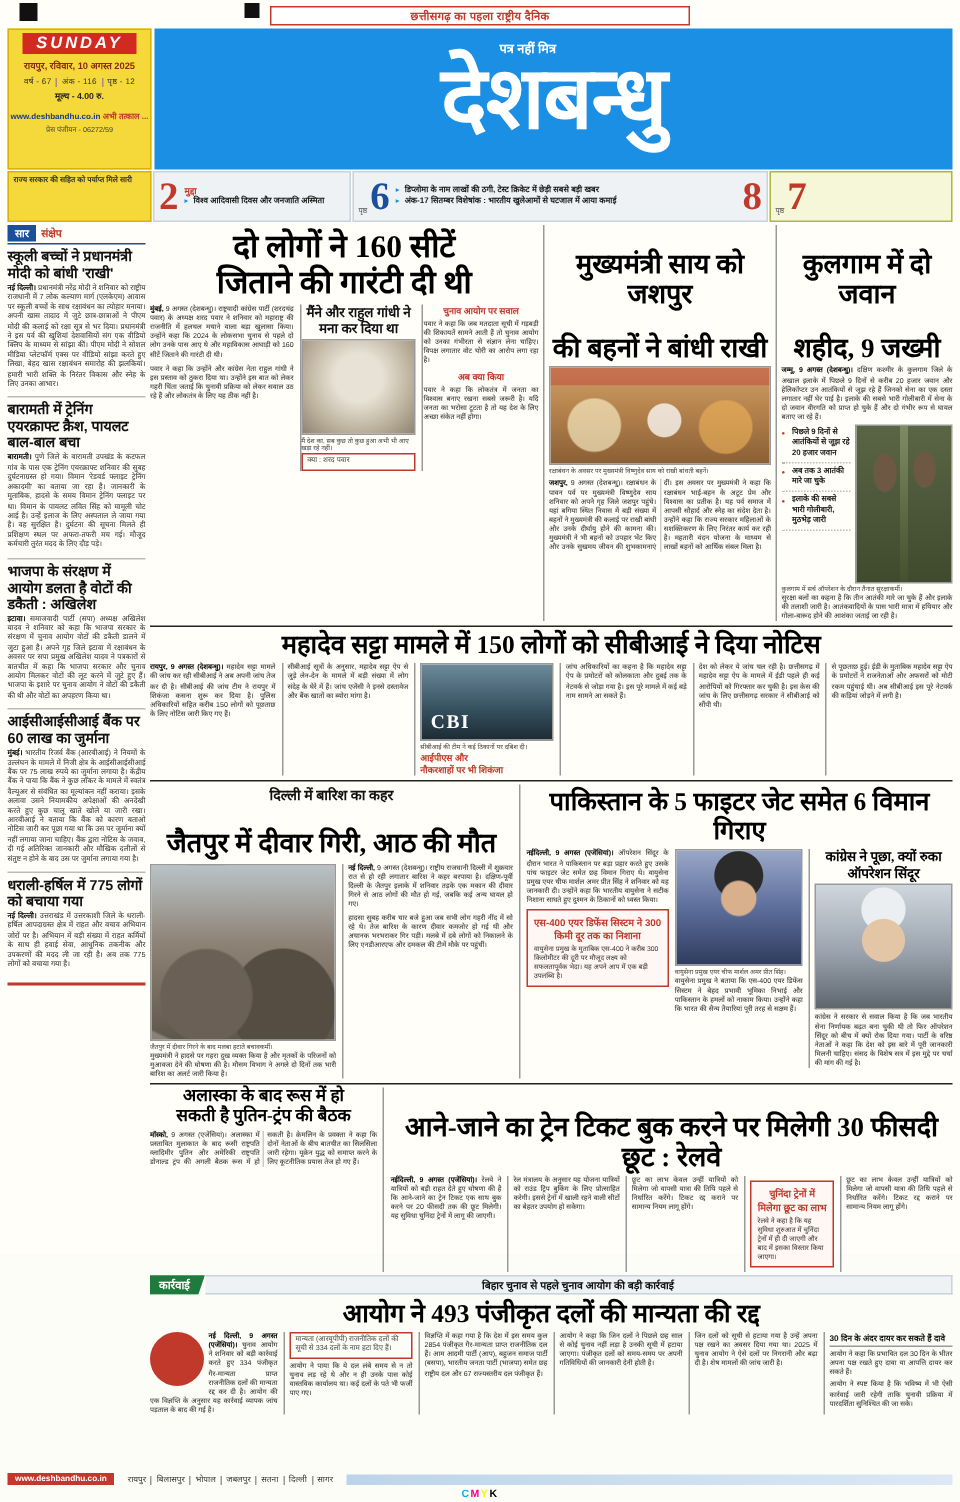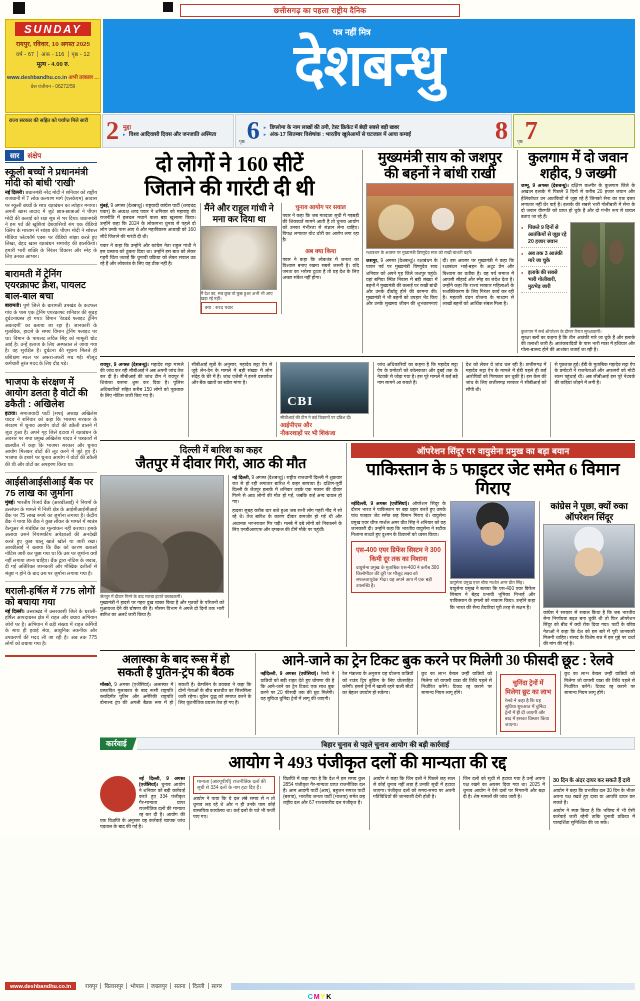--- a/index.html
+++ b/index.html
@@ -108,21 +108,21 @@
     font-weight:bold; padding:2px 0; letter-spacing:.2px;
   }
   .kicker.red { background:#c0392b; }
   .headline {
     text-align:center; font-weight:bold; color:#000;
     font-family:"Liberation Serif","DejaVu Serif",serif;
     line-height:1.12;
   }
   .h-xl { font-size:21px; }
   .h-lg { font-size:17px; }
-  .h-md { font-size:14px; }
+  .h-md { font-size:18px;margin-top:16px; }
   .h-sm { font-size:11.5px; }
 
   .lead-row { display:flex; gap:3px; }
   .lead-left { flex:1; }
   .lead-right { width:152px; }
   .sep-v { border-left:1px solid #999; }
 
   .body-cols-2 { column-count:2; column-gap:5px; column-rule:1px solid #ccc; }
   .bt { font-size:4.7px; line-height:6.1px; text-align:justify; color:#262626; margin:0; }
   .bt .dl { font-weight:bold; color:#000; }
@@ -286,21 +286,21 @@
         <h4>बारामती में ट्रेनिंग एयरक्राफ्ट क्रैश, पायलट बाल-बाल बचा</h4>
         <p><b>बारामती।</b> <span>पुणे जिले के बारामती उपखंड के कटफल गांव के पास एक ट्रेनिंग एयरक्राफ्ट शनिवार की सुबह दुर्घटनाग्रस्त हो गया। विमान 'रेडबर्ड फ्लाइट ट्रेनिंग अकादमी' का बताया जा रहा है। जानकारी के मुताबिक, हादसे के समय विमान ट्रेनिंग फ्लाइट पर था। विमान के पायलट लवित सिंह को मामूली चोट आई है। उन्हें इलाज के लिए अस्पताल ले जाया गया है। वह सुरक्षित है। दुर्घटना की सूचना मिलते ही प्रशिक्षण स्थल पर अफरा-तफरी मच गई। मौजूद कर्मचारी तुरंत मदद के लिए दौड़ पड़े।</span></p>
       </div>
 
       <div class="sb-item">
         <h4>भाजपा के संरक्षण में आयोग डलता है वोटों की डकैती : अखिलेश</h4>
         <p><b>इटावा।</b> <span>समाजवादी पार्टी (सपा) अध्यक्ष अखिलेश यादव ने शनिवार को कहा कि भाजपा सरकार के संरक्षण में चुनाव आयोग वोटों की डकैती डालने में जुटा हुआ है। अपने गृह जिले इटावा में रक्षाबंधन के अवसर पर सपा प्रमुख अखिलेश यादव ने पत्रकारों से बातचीत में कहा कि भाजपा सरकार और चुनाव आयोग मिलकर वोटों की लूट करने में जुटे हुए हैं। भाजपा के इशारे पर चुनाव आयोग ने वोटों की डकैती की थी और वोटों का अपहरण किया था।</span></p>
       </div>
 
       <div class="sb-item">
-        <h4>आईसीआईसीआई बैंक पर 75 लाख का जुर्माना</h4>
+        <h4>आईसीआईसीआई बैंक पर 60 लाख का जुर्माना</h4>
         <p><b>मुंबई।</b> <span>भारतीय रिजर्व बैंक (आरबीआई) ने नियमों के उल्लंघन के मामले में निजी क्षेत्र के आईसीआईसीआई बैंक पर 75 लाख रुपये का जुर्माना लगाया है। केंद्रीय बैंक ने पाया कि बैंक ने कुछ लॉकर के मामले में स्वतंत्र वैल्यूअर से संबंधित का मूल्यांकन नहीं कराया। इसके अलावा उसने नियामकीय अपेक्षाओं की अनदेखी करते हुए कुछ चालू खाते खोले या जारी रखा। आरबीआई ने बताया कि बैंक को कारण बताओ नोटिस जारी कर पूछा गया था कि उस पर जुर्माना क्यों नहीं लगाया जाना चाहिए। बैंक द्वारा नोटिस के जवाब, दी गई अतिरिक्त जानकारी और मौखिक दलीलों से संतुष्ट न होने के बाद उस पर जुर्माना लगाया गया है।</span></p>
       </div>
 
       <div class="sb-item" style="border-bottom:none">
         <h4>धराली-हर्षिल में 775 लोगों को बचाया गया</h4>
         <p><b>नई दिल्ली।</b> <span>उत्तराखंड में उत्तरकाशी जिले के धराली-हर्षिल आपदाग्रस्त क्षेत्र में राहत और बचाव अभियान जोरों पर है। अभियान में बड़ी संख्या में राहत कर्मियों के साथ ही हवाई सेवा, आधुनिक तकनीक और उपकरणों की मदद ली जा रही है। अब तक 775 लोगों को बचाया गया है।</span></p>
       </div>
       <div class="sb-redline"></div>
     </div>
 
@@ -360,20 +360,21 @@
                 <div class="photo ph-soldier"></div>
               </div>
             </div>
             <div class="cap">कुलगाम में सर्च ऑपरेशन के दौरान तैनात सुरक्षाकर्मी।</div>
             <p class="bt">सुरक्षा बलों का कहना है कि तीन आतंकी मारे जा चुके हैं और इलाके की तलाशी जारी है। आतंकवादियों के पास भारी मात्रा में हथियार और गोला-बारूद होने की आशंका जताई जा रही है।</p>
           </div>
         </div>
       </div>
 
       <div class="sect">
+        <div class="headline h-lg">महादेव सट्टा मामले में 150 लोगों को सीबीआई ने दिया नोटिस</div>
         <div style="display:flex;gap:4px;margin-top:3px">
           <div style="flex:1">
               <p class="bt"><span class="dl">रायपुर, 9 अगस्त (देशबन्धु)।</span> <span>महादेव सट्टा मामले की जांच कर रही सीबीआई ने अब अपनी जांच तेज कर दी है। सीबीआई की जांच टीम ने रायपुर में शिकंजा कसना शुरू कर दिया है। पुलिस अधिकारियों सहित करीब 150 लोगों को पूछताछ के लिए नोटिस जारी किए गए हैं।</span></p>
             </div>
           <div style="flex:1" class="sep-v">
               <p class="bt" style="padding-left:3px">सीबीआई सूत्रों के अनुसार, महादेव सट्टा ऐप से जुड़े लेन-देन के मामले में बड़ी संख्या में लोग संदेह के घेरे में हैं। जांच एजेंसी ने इनसे दस्तावेज और बैंक खातों का ब्योरा मांगा है।</p>
             </div>
           <div style="flex:1.1" class="sep-v">
             <div style="padding-left:3px">
               <div class="photo ph-cbi"></div>
@@ -409,21 +410,20 @@
               <div style="padding-left:3px">
                 <p class="bt"><span class="dl">नई दिल्ली,</span> <span>9 अगस्त (देशबन्धु)। राष्ट्रीय राजधानी दिल्ली में शुक्रवार रात से हो रही लगातार बारिश ने कहर बरपाया है। दक्षिण-पूर्वी दिल्ली के जैतपुर इलाके में शनिवार तड़के एक मकान की दीवार गिरने से आठ लोगों की मौत हो गई, जबकि कई अन्य घायल हो गए।</span></p>
                 <p class="bt" style="margin-top:3px">हादसा सुबह करीब चार बजे हुआ जब सभी लोग गहरी नींद में सो रहे थे। तेज बारिश के कारण दीवार कमजोर हो गई थी और अचानक भरभराकर गिर पड़ी। मलबे में दबे लोगों को निकालने के लिए एनडीआरएफ और दमकल की टीमें मौके पर पहुंचीं।</p>
               </div>
             </div>
           </div>
         </div>
 
         <div style="flex:1.25" class="sep-v">
           <div style="padding-left:4px">
-            <div class="kicker red">ऑपरेशन सिंदूर पर वायुसेना प्रमुख का बड़ा बयान</div>
             <div class="headline h-lg" style="margin-top:2px">पाकिस्तान के 5 फाइटर जेट समेत 6 विमान गिराए</div>
             <div style="display:flex;gap:4px;margin-top:3px">
               <div style="flex:1">
                 <p class="bt"><span class="dl">नईदिल्ली, 9 अगस्त (एजेंसियां)।</span> <span>ऑपरेशन सिंदूर के दौरान भारत ने पाकिस्तान पर बड़ा प्रहार करते हुए उसके पांच फाइटर जेट समेत छह विमान गिराए थे। वायुसेना प्रमुख एयर चीफ मार्शल अमर प्रीत सिंह ने शनिवार को यह जानकारी दी। उन्होंने कहा कि भारतीय वायुसेना ने सटीक निशाना साधते हुए दुश्मन के ठिकानों को ध्वस्त किया।</span></p>
                 <div class="infobox">
                   <h5>एस-400 एयर डिफेंस सिस्टम ने 300 किमी दूर तक का निशाना</h5>
                   <p>वायुसेना प्रमुख के मुताबिक एस-400 ने करीब 300 किलोमीटर की दूरी पर मौजूद लक्ष्य को सफलतापूर्वक भेदा। यह अपने आप में एक बड़ी उपलब्धि है।</p>
                 </div>
               </div>
               <div style="flex:.9">

